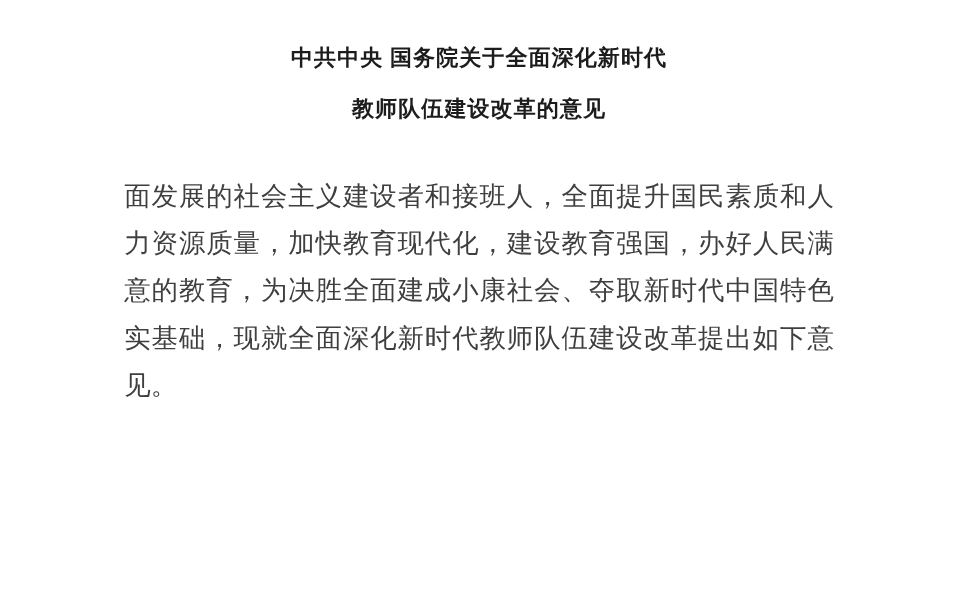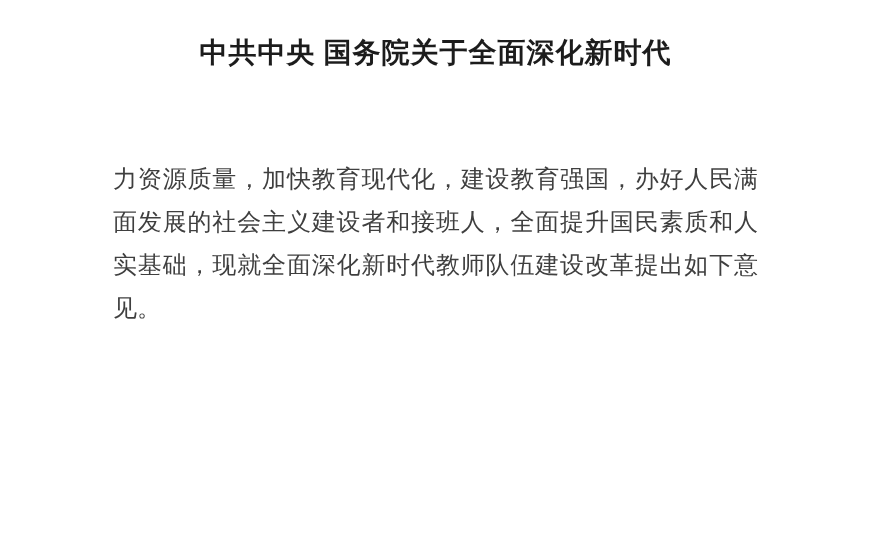--- a/index.html
+++ b/index.html
@@ -15,21 +15,21 @@
     overflow: hidden;
     font-family: "Liberation Serif", "DejaVu Serif", serif;
   }
   .title-block {
     position: absolute;
     left: 113px;
     top: 30px;
     width: 645px;
     text-align: center;
     color: #1c1c1c;
-    font-size: 28px;
+    font-size: 20px;
     font-weight: bold;
     line-height: 46px;
     letter-spacing: 1px;
   }
   .body-block {
     position: absolute;
     left: 113px;
     top: 158px;
     width: 645px;
     color: #3f3f3f;
@@ -49,22 +49,24 @@
     text-align-last: left;
   }
 </style>
 </head>
 <body>
 
 <div class="page">
 
   <div class="title-block">
     <div>中共中央 国务院关于全面深化新时代</div>
+    <div>教师队伍建设改革的意见</div>
   </div>
 
   <div class="body-block">
+    <div class="body-line">面发展的社会主义建设者和接班人，全面提升国民素质和人</div>
     <div class="body-line">力资源质量，加快教育现代化，建设教育强国，办好人民满</div>
-    <div class="body-line">面发展的社会主义建设者和接班人，全面提升国民素质和人</div>
+    <div class="body-line">意的教育，为决胜全面建成小康社会、夺取新时代中国特色</div>
     <div class="body-line">实基础，现就全面深化新时代教师队伍建设改革提出如下意</div>
     <div class="body-line last-line">见。</div>
   </div>
 
 </div>
 
 </body></html>

